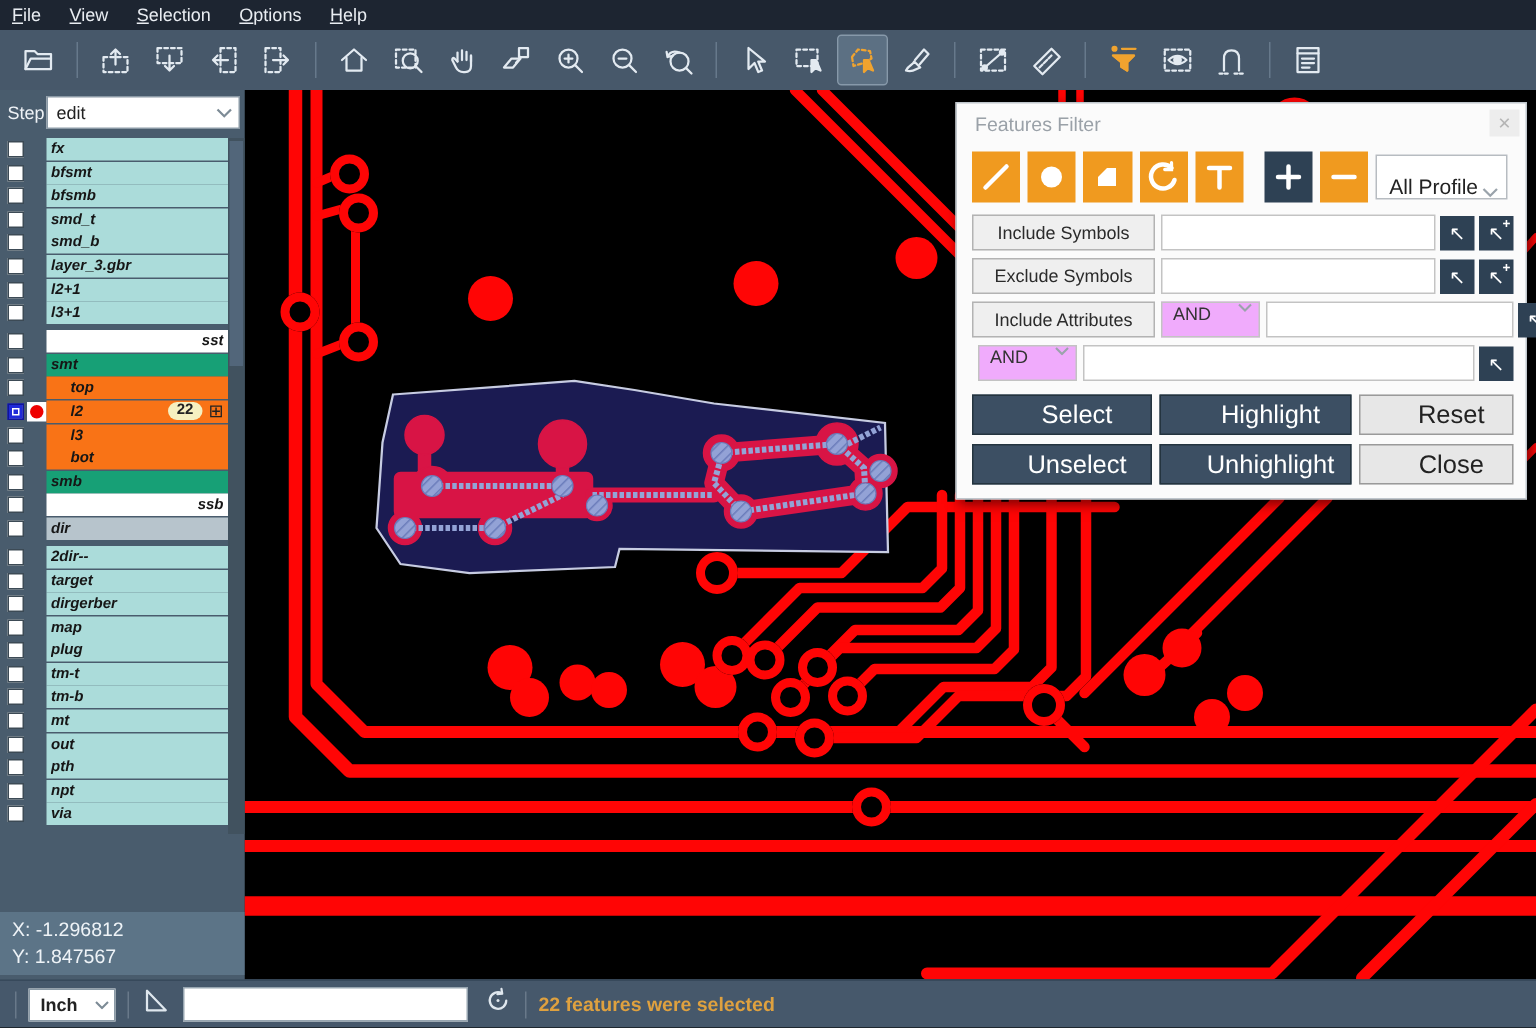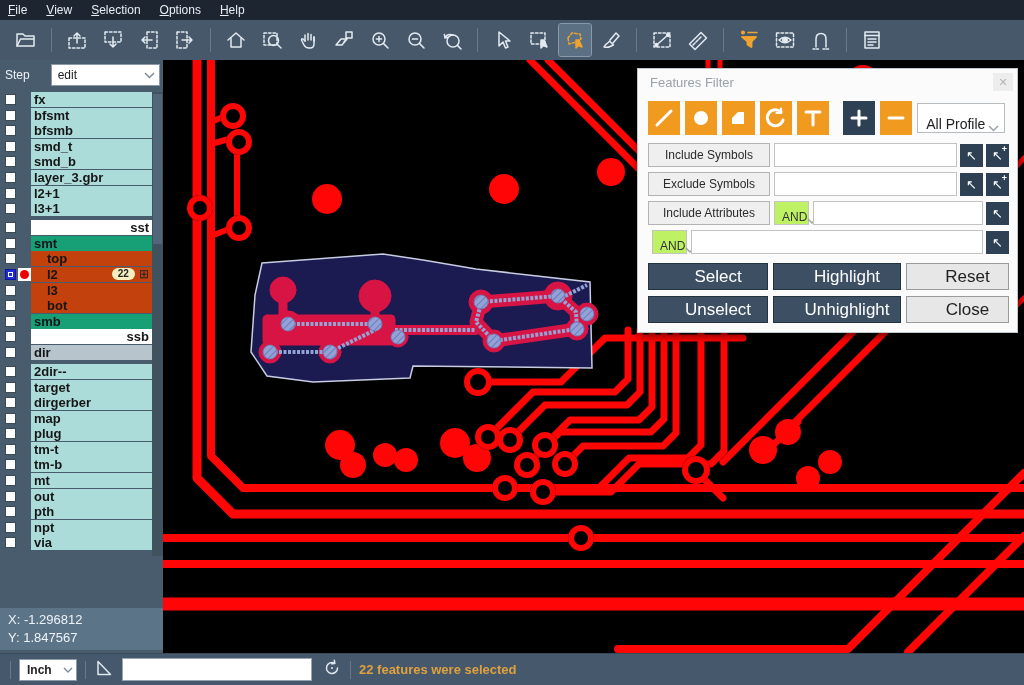--- a/index.html
+++ b/index.html
@@ -18,37 +18,37 @@
     background:#47586a; display:flex; align-items:center; padding-left:8px; }
   .tb { width:32px; height:32px; display:flex; align-items:center; justify-content:center;
     border-radius:2px; margin:0 2px; }
   .tb.active { background:#5c7083; outline:1px solid #8799aa; }
   .tb svg { stroke:#e3eaf1; fill:none; stroke-width:1.5; stroke-linecap:round; stroke-linejoin:round; }
   .tbsep { width:1px; height:24px; background:#67798b; margin:0 7px; }
 
   
   #sidebar { position:absolute; left:0; top:60px; width:163px; height:593px; background:#495c6d; }
   #steprow { display:flex; align-items:center; height:30px; padding:0 3px 0 5px; }
-  #steprow .lbl { color:#eef2f6; font-size:12px; margin-right:21px; }
+  #steprow .lbl { color:#eef2f6; font-size:12px; margin-right:1px; }
   .selbox { background:#fff; border:1px solid #8b9aa6; height:22px; flex:1;
     display:flex; align-items:center; font-size:12px; color:#222; padding:0 4px 0 6px; }
   .selbox .grow { flex:1; }
   #layers { position:absolute; left:0; top:32px; width:152px; }
   .layer-group { margin-bottom:4px; }
   .layer-row { display:flex; align-items:center; height:15px; margin-bottom:0.6px; }
   .cb { width:11px; height:11px; background:#fff; border:1.5px solid #3c4a55; margin-left:5px; flex:none; }
   .cb.cb-sel { background:#1f2ad8; border:1.5px solid #10149a; box-shadow:inset 0 0 0 2px #1f2ad8, inset 0 0 0 3px #fff; }
   .dotcell { width:13px; height:13px; background:#fff; margin-left:2px; flex:none;
     display:flex; align-items:center; justify-content:center; }
   .dotcell i { width:9px; height:9px; border-radius:50%; background:#e00; }
   .spacer { width:15px; flex:none; }
   .bar { flex:1; height:15px; display:flex; align-items:center; padding:0 3px; }
-  .bar .nm { font-size:13px; font-weight:700; color:#161616; flex:1; white-space:nowrap; overflow:hidden; }
+  .bar .nm { font-size:10px; font-weight:700; color:#161616; flex:1; white-space:nowrap; overflow:hidden;font-style:italic; }
   .c-cyan { background:#abdcda; } .c-green { background:#17a076; }
-  .c-amber { background:#c2410c;padding-left:16px; } .c-white { background:#ffffff;text-align:right; } .c-gray { background:#b7c4cc; }
+  .c-amber { background:#f97316;padding-left:16px; } .c-white { background:#ffffff;text-align:right; } .c-gray { background:#b7c4cc; }
   .badge { background:#f6f0c0; color:#222; font-size:10px; font-weight:700;
     border-radius:7px; padding:0 6px; line-height:12px; margin-right:4px; }
   .gridico { font-size:12px; color:#222; line-height:12px; }
   #scrollstrip { position:absolute; left:152px; top:32px; width:11px; height:464px; background:#41525f; }
   #scrollthumb { position:absolute; left:1px; top:2px; width:9px; height:150px; background:#52667a; }
   #coordbox { position:absolute; left:0; top:548px; width:163px; height:42px;
     background:#5c7487; padding:3px 8px; }
   #coordbox div { color:#eef3f7; font-size:13px; line-height:18px; }
 
   
@@ -66,22 +66,22 @@
     display:flex; align-items:center; justify-content:center; }
   .obtn svg { stroke:#fff; fill:none; stroke-width:3; stroke-linecap:round; }
   .nbtn { background:#2e4154; }
   .plusminus { margin-left:9px; }
   #profile-select { margin-left:auto; width:92px; height:30px; border:1px solid #b7bcc1;
     background:#fff; display:flex; align-items:flex-end; font-size:14px; color:#222; padding:0 5px 0 8px; }
   #profile-select .grow { flex:1; }
   .frow { display:flex; align-items:center; padding:0 8px 0 10px; margin-bottom:5px; }
   .flabel { width:122px; height:24px; background:#efefef; border:1px solid #b3b3b3;
     font-size:12px; color:#2b2b2b; display:flex; align-items:center; justify-content:center; flex:none; }
-  .fop { width:35px; height:24px; background:#bef264; border:1px solid #c3c3c3; margin-left:4px;
-    display:flex; align-items:flex-end; font-size:12px; color:#333; padding:0 4px 0 7px; flex:none; }
+  .fop { width:66px; height:24px; background:#f0abfc; border:1px solid #c3c3c3; margin-left:4px;
+    display:flex; align-items:flex-start; font-size:12px; color:#333; padding:0 4px 0 7px; flex:none; }
   .fop .grow { flex:1; }
   .finput { flex:1; height:24px; border:1px solid #c3c3c3; background:#fff; margin-left:4px;
     font-size:12px; padding:0 4px; font-family:"Liberation Sans",sans-serif; }
   .arrbtn { width:23px; height:23px; background:#2e4154; color:#fff; margin-left:3px; flex:none;
     display:flex; align-items:center; justify-content:center; font-size:13px; position:relative; }
   .arrbtn .plus { position:absolute; right:2px; top:0; font-size:9px; font-weight:700; }
   #dlg-actions { padding:4px 8px 0 10px; }
   .arow { display:flex; margin-bottom:6px; }
   .abtn { height:27px; border:1px solid #24343f; background:#3c4f63; color:#fff;
     font-size:17px; display:flex; align-items:center; justify-content:center; margin-right:5px;padding-left:20px; }

